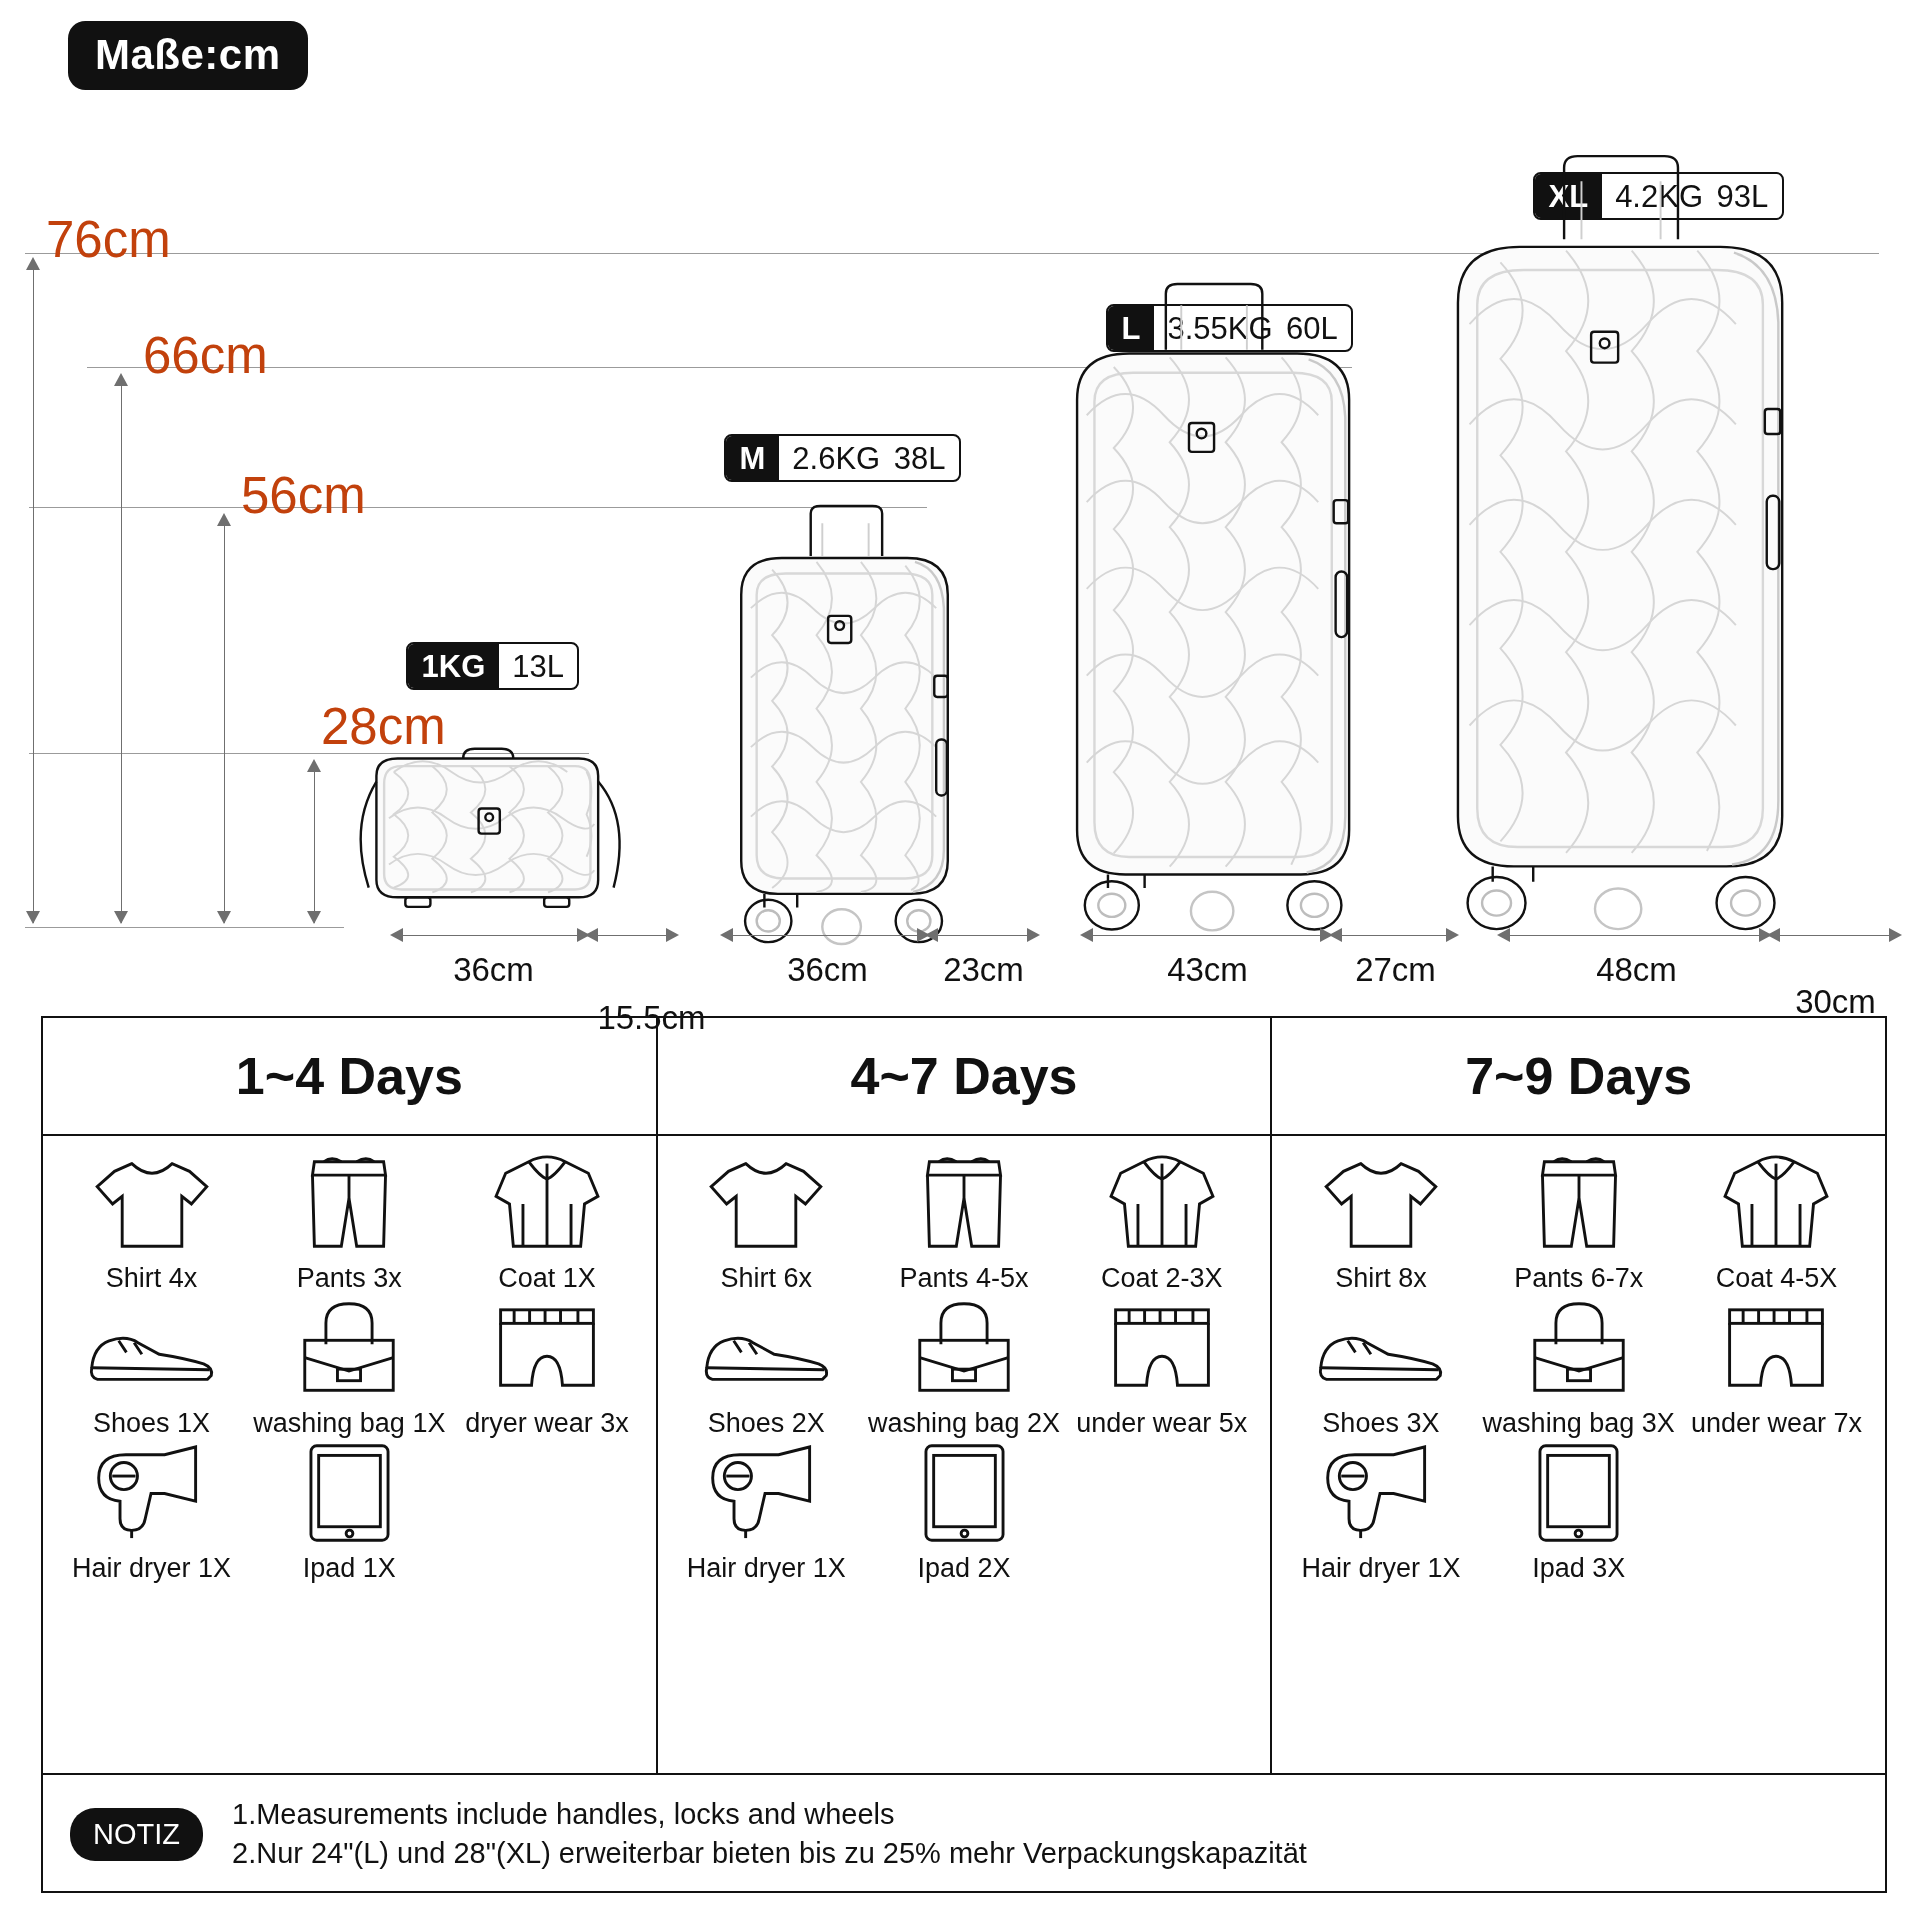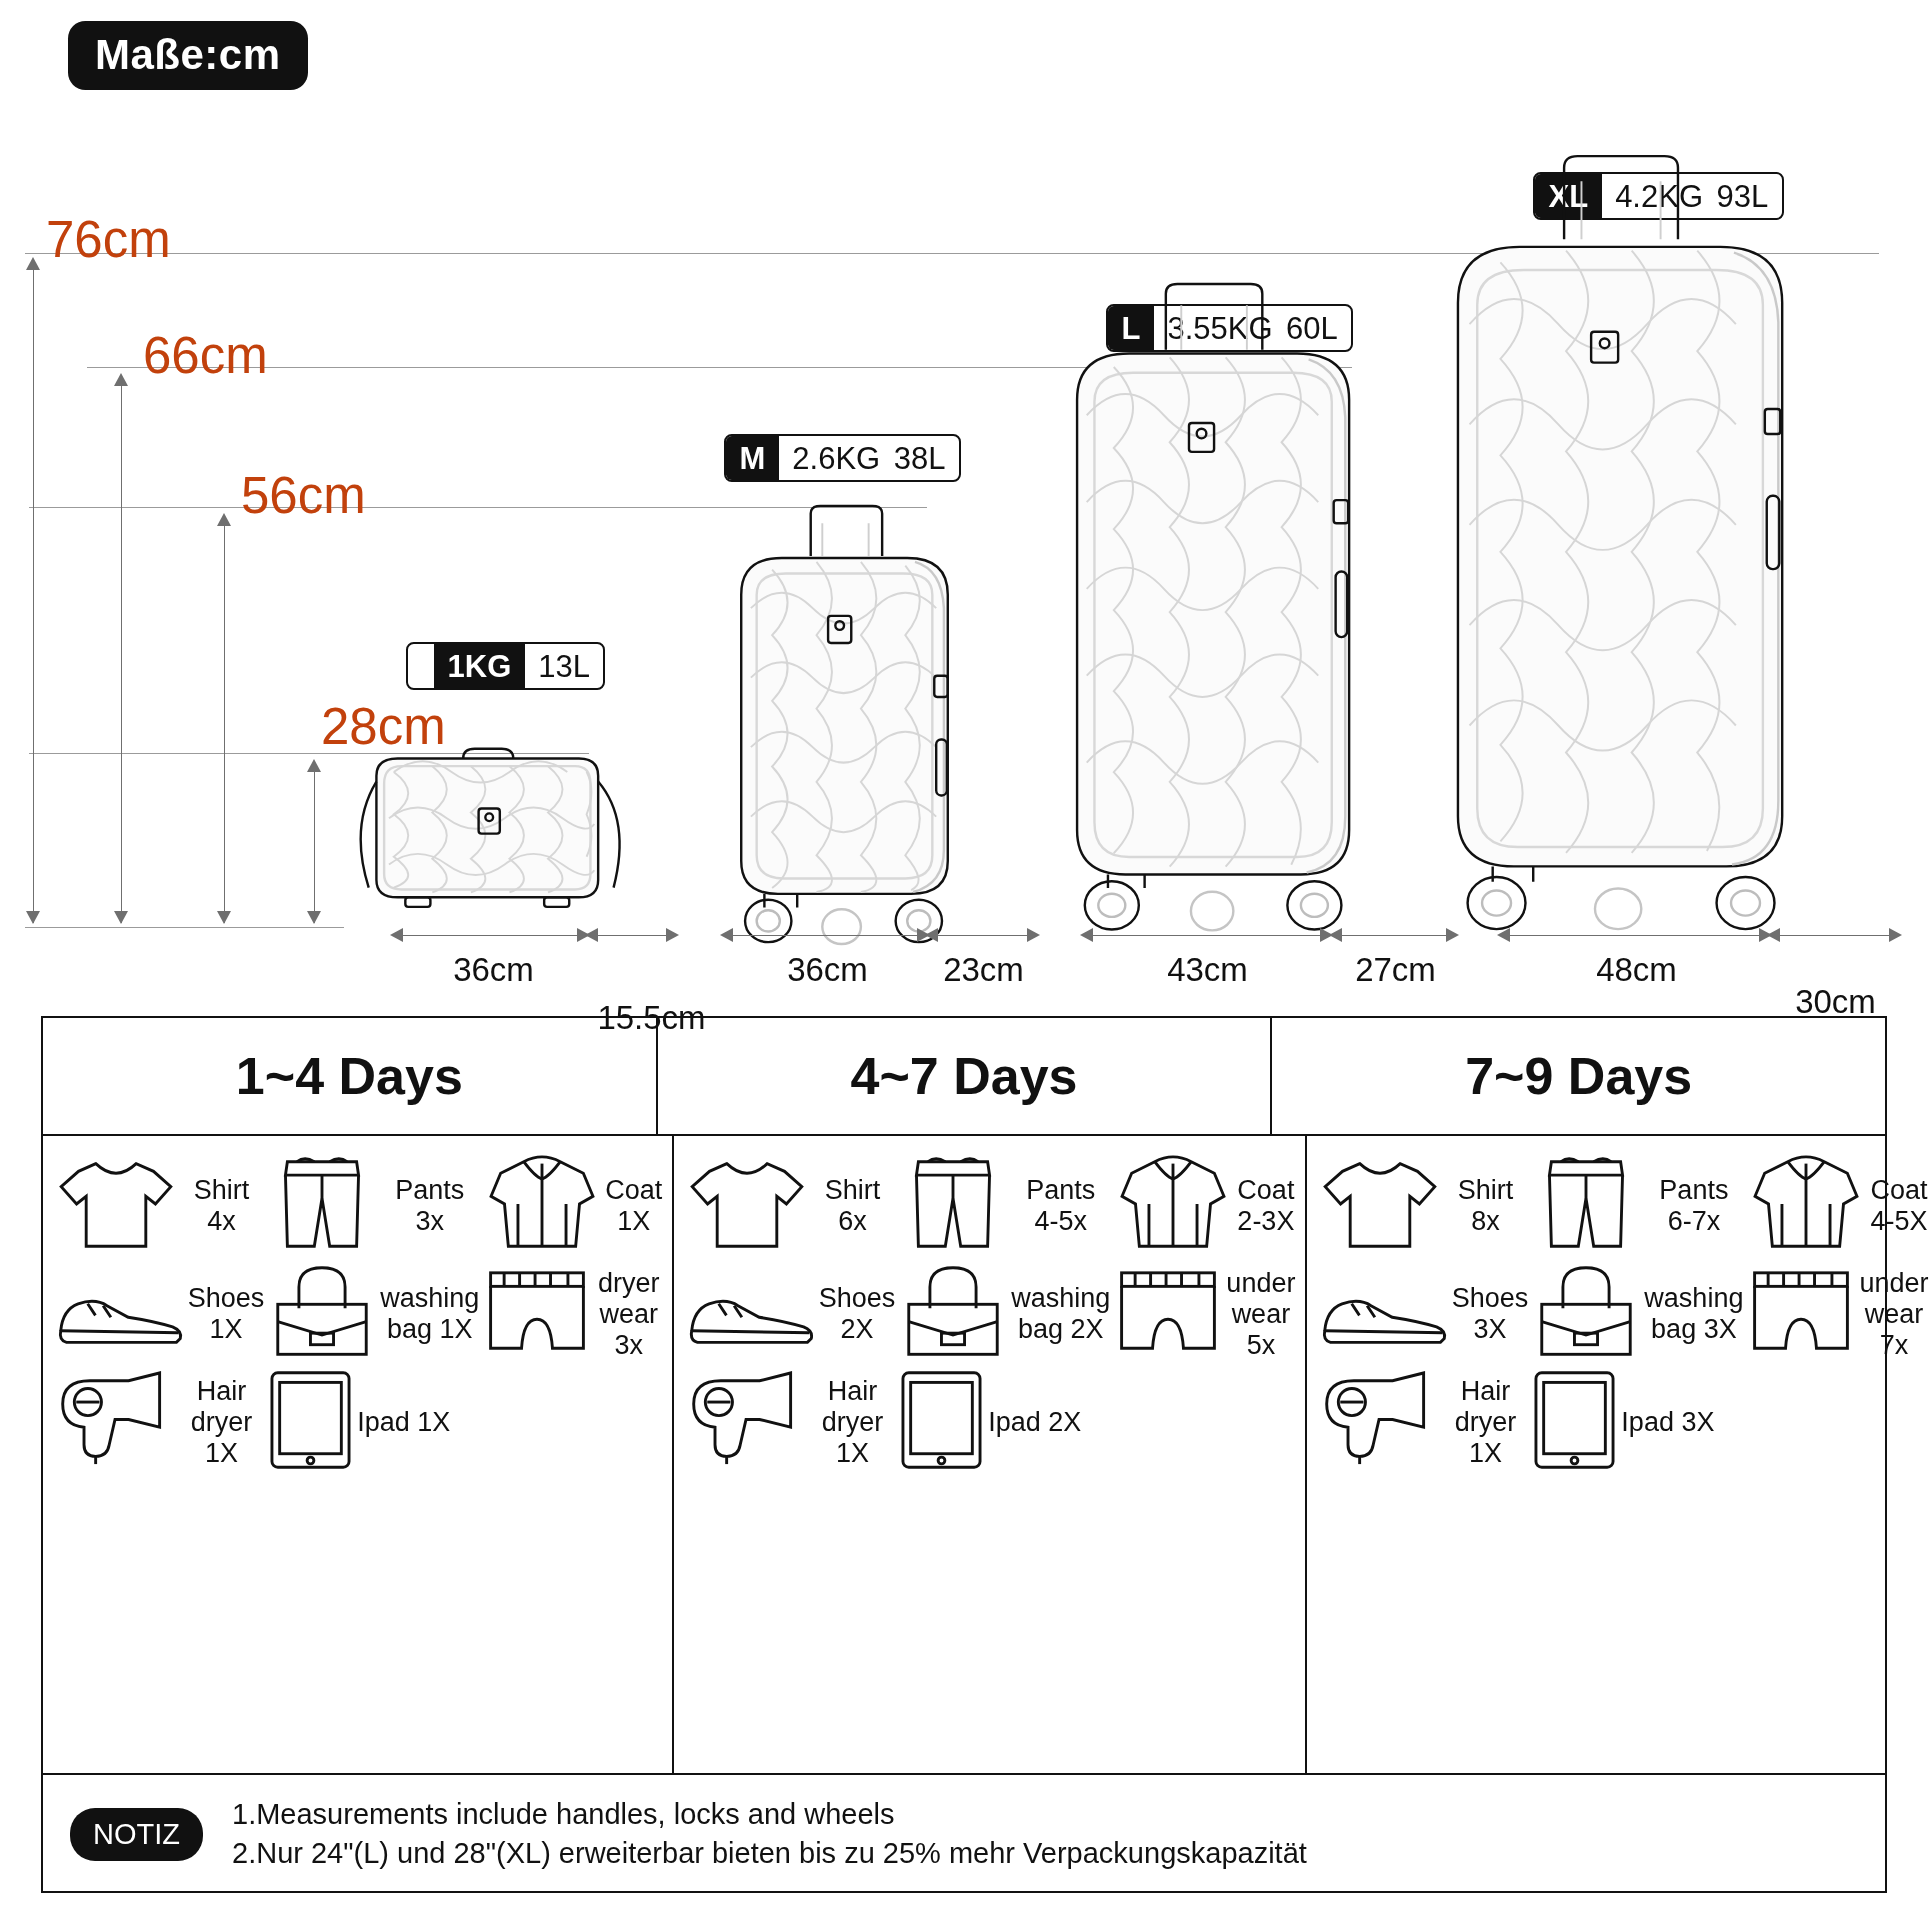--- a/index.html
+++ b/index.html
@@ -155,21 +155,21 @@
   }
   .tbody .col + .col { border-left: 2.9px solid #111111; }
 
   .itemgrid {
     display: grid;
     grid-template-columns: 1fr 1fr 1fr;
     row-gap: 0px;
   }
   .item {
     display: flex;
-    flex-direction: row;
+    flex-direction: column;
     align-items: center;
     justify-content: flex-start;
   }
   .item .ico {
     height: 108px;
     display: flex;
     align-items: center;
     justify-content: center;
   }
   .item .cap {
@@ -257,21 +257,21 @@
   </div>
 
   <div class="spec" style="left:724px; top:434px;">
     <div class="size">M</div>
     <div class="vals">
       <span class="kg">2.6KG</span>
       <span>38L</span>
     </div>
   </div>
 
-  <div class="spec" style="left:406px; top:642px;padding-left:26px;">
+  <div class="spec" style="left:406px; top:642px;">
     <div class="size">1KG</div>
     <div class="vals">
       <span>13L</span>
     </div>
   </div>
 
   <div class="lug" style="left:355px; top:743px;">
     <svg width="280" height="188" viewBox="0 0 290 195">
       <g fill="none" stroke="#111111" stroke-width="2.5">
         <path d="M22 34 Q22 16 44 16 L232 16 Q252 16 252 34 L252 142 Q252 160 232 160 L44 160 Q22 160 22 142 Z" fill="#fbfbfb"></path>

